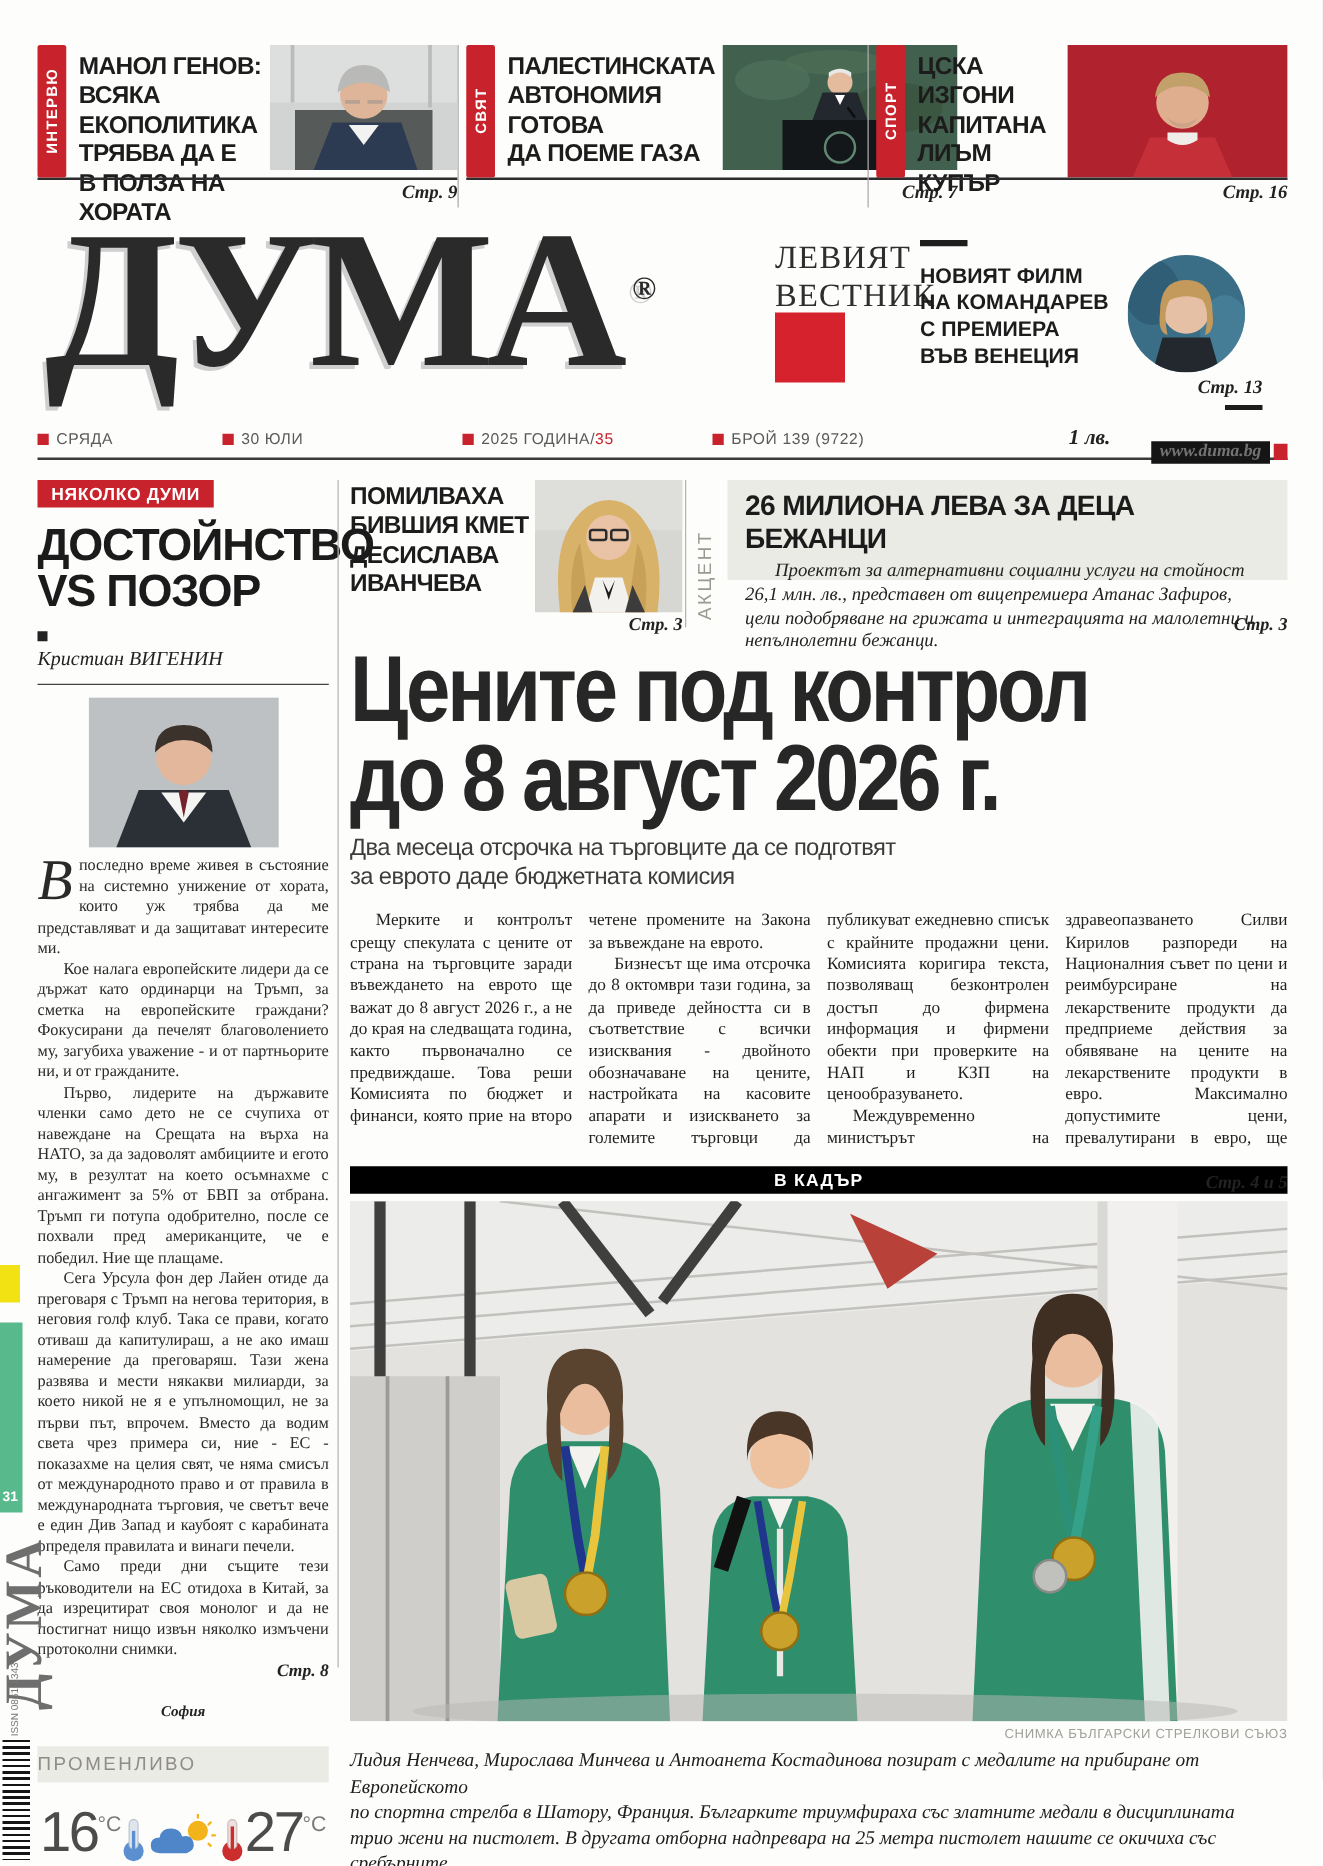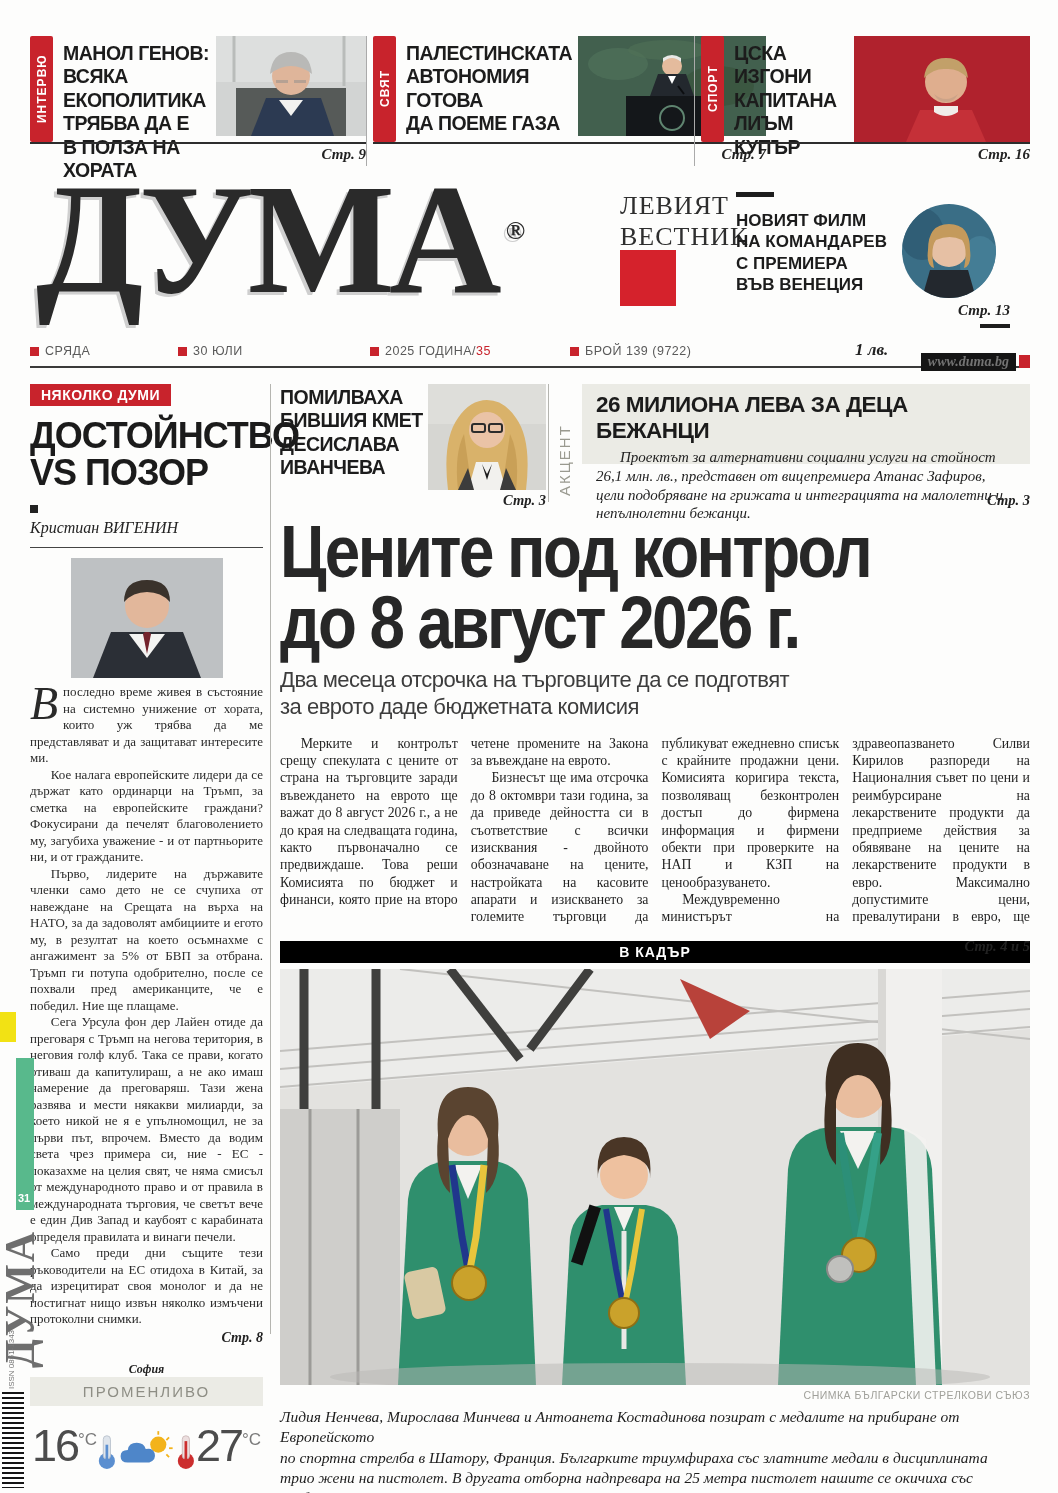--- a/index.html
+++ b/index.html
@@ -67,21 +67,21 @@
   .lc-sq { width:8px; height:8px; background:#222; margin-top:14px; }
   .lc-author { margin-top:6px; font-style:italic; font-size:16px; }
   .lc-rule { border-top:1.5px solid #444; margin-top:10px; }
   .lc-photo { display:block; margin:10px auto 6px auto; }
   .editorial { font-size:13px; line-height:1.27; text-align:justify; color:#2a2a2a; }
   .editorial p { text-indent:1.6em; }
   .editorial p.first { text-indent:0; }
   .dropcap { float:left; font-style:italic; font-size:46px; line-height:0.78; padding:2px 5px 0 0; }
   .lc-page { text-align:right; font-style:italic; font-weight:700; font-size:14px; margin-top:2px; }
   .wx-city { text-align:center; font-weight:700; font-style:italic; font-size:12px; margin-top:16px; }
-  .wx-cond { margin-top:0; background:#ebebe5; color:#8e8e85; text-align:center; font-family:"Liberation Sans",sans-serif; font-size:15px; letter-spacing:2px; padding:6px 0; }
+  .wx-cond { margin-top:20px; background:#ebebe5; color:#8e8e85; text-align:left; font-family:"Liberation Sans",sans-serif; font-size:15px; letter-spacing:2px; padding:6px 0; }
   .wx-row { margin-top:14px; display:flex; align-items:flex-end; justify-content:space-between; padding:0 2px; }
   .wx-temp { font-family:"Liberation Sans",sans-serif; font-size:45px; color:#4c4c4c; letter-spacing:-2px; }
   .wx-temp sup { font-size:17px; color:#7a7a7a; letter-spacing:0; }
 
   
   .v-divider { position:absolute; left:270px; top:384px; width:1px; height:950px; background:#b5b5b0; }
   .teaser-divider { position:absolute; width:1px; height:118px; background:#b5b5b0; }
 
   
   .right-area { position:absolute; left:280px; top:384px; width:750px; }
@@ -93,34 +93,34 @@
   .accent-box { position:absolute; left:302px; top:0; width:448px; height:80px; background:#ebebe5; padding:8px 14px 0 14px; }
   .accent-title { font-family:"Liberation Sans",sans-serif; font-weight:700; font-size:22.5px; letter-spacing:-0.5px; color:#1b1b1b; }
   .accent-text { margin-top:4px; font-style:italic; font-size:15px; line-height:1.25; text-indent:1.6em; color:#222; }
   .accent-page { position:absolute; left:650px; top:108px; width:100px; text-align:right; font-style:italic; font-weight:700; font-size:14.5px; }
 
   .main-headline {
     margin-top:4px; width:884px; transform:scaleX(0.85); transform-origin:left top;
     font-family:"Liberation Sans",sans-serif; font-weight:700; font-size:75px; line-height:0.94;
     letter-spacing:-3px; color:#272727;
   }
-  .subhead { margin-top:10px; font-family:"Liberation Sans",sans-serif; font-weight:400; font-size:22px; line-height:1.22; letter-spacing:-0.5px; color:#3d3d3d; }
+  .subhead { margin-top:10px; font-family:"Liberation Sans",sans-serif; font-weight:400; font-size:19px; line-height:1.22; letter-spacing:-0.5px; color:#3d3d3d; }
 
   .body-cols { position:relative; margin-top:14px; height:192px; overflow:hidden; column-count:4; column-gap:13px; font-size:13.8px; line-height:1.26; text-align:justify; color:#1f1f1f; }
   .body-cols p { text-indent:1.5em; }
   .body-page-abs { position:absolute; left:280px; top:938px; width:750px; text-align:right; font-style:italic; font-weight:700; font-size:14.5px; }
 
   .red-bar { margin-top:14px; background:#000000; color:#fff; text-align:center; font-family:"Liberation Sans",sans-serif; font-weight:700; font-size:14px; letter-spacing:1px; padding:3px 0; }
   .main-photo { display:block; margin-top:6px; }
   .credit { text-align:right; font-family:"Liberation Sans",sans-serif; font-size:10.5px; letter-spacing:0.5px; color:#a0a09a; margin-top:4px; }
   .caption { margin-top:6px; font-style:italic; font-size:15.5px; line-height:1.32; color:#1d1d1d; }
 
   
   .spine-yellow { position:absolute; left:0; top:1012px; width:16px; height:30px; background:#f2e214; }
-  .spine-green { position:absolute; left:16px; top:1058px; width:18px; height:152px; background:#58b98c; }
+  .spine-green { position:absolute; left:0; top:1058px; width:18px; height:152px; background:#58b98c; }
   .spine-green span { position:absolute; bottom:6px; left:2px; color:#fff; font-family:"Liberation Sans",sans-serif; font-weight:700; font-size:11px; }
   .spine-logo { position:absolute; left:-4px; top:1218px; height:150px; font-weight:700; font-size:42px; color:#6e6e6e; letter-spacing:2px; writing-mode:vertical-rl; transform:rotate(180deg); }
   .spine-issn { position:absolute; left:-18px; top:1355px; font-family:"Liberation Sans",sans-serif; font-size:8px; color:#777; transform:rotate(-90deg); }
   .barcode { position:absolute; left:2px; top:1392px; width:22px; height:96px; background:repeating-linear-gradient(180deg,#151515 0 2px,#fff 2px 5px); }
 </style>
 </head>
 <body>
 
 <div class="page">
 

